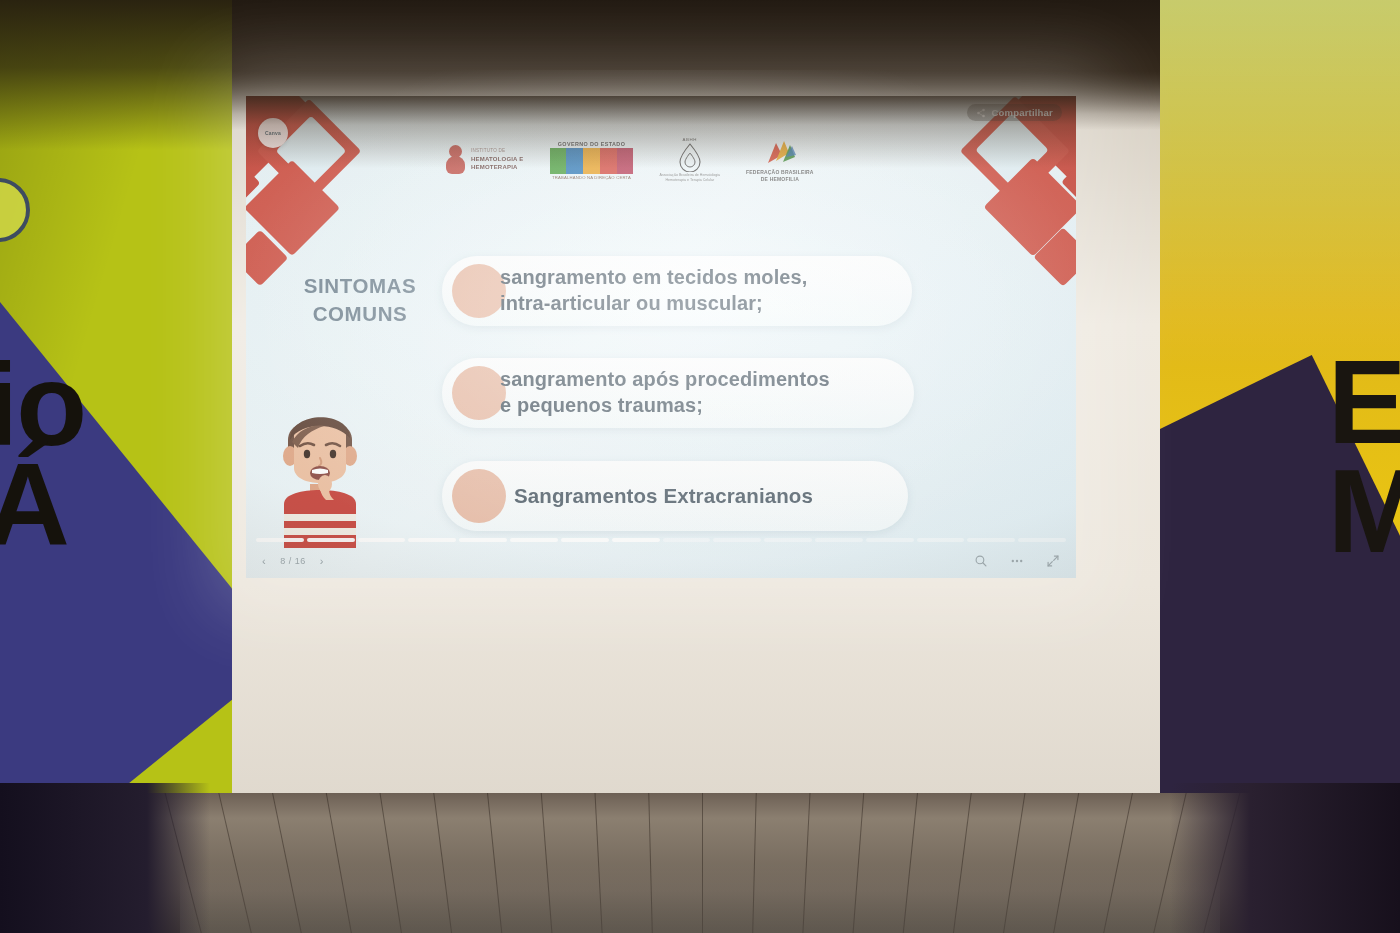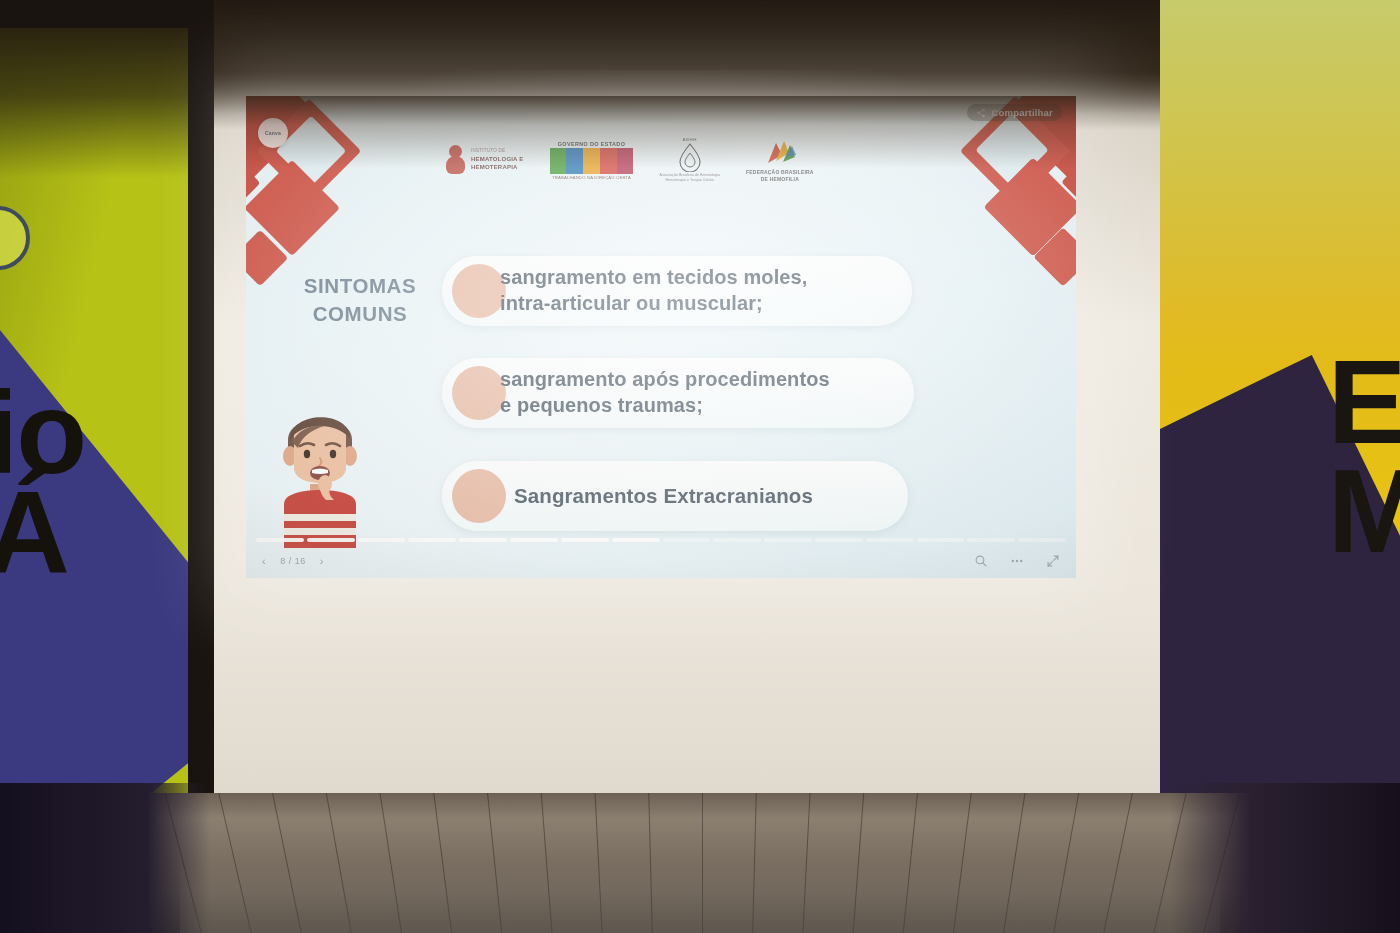--- a/index.html
+++ b/index.html
@@ -3,26 +3,25 @@
 <meta charset="utf-8">
 <style>
   * { margin:0; padding:0; box-sizing:border-box; }
   html,body { width:1400px; height:933px; overflow:hidden; background:#111; }
   body { font-family:"Liberation Sans", sans-serif; }
 
   #scene { position:relative; width:1400px; height:933px; overflow:hidden; background:#1a1410; }
 
   
   .wall-left-banner{
-    position:absolute; left:0; top:0; width:188px; height:800px;
+    position:absolute; left:0; top:0; width:232px; height:800px;
     background:
       linear-gradient(to bottom right, rgba(0,0,0,.18), rgba(0,0,0,0) 40%),
       #b6c216;
     overflow:hidden;
-    margin-top:28px;
   }
   .wall-left-banner .diag{
     position:absolute; left:-40px; bottom:-120px; width:420px; height:520px;
     background:#3b3a80;
     transform:rotate(-39deg); transform-origin:left bottom;
   }
   .wall-left-banner .topdark{
     position:absolute; left:0; top:0; width:100%; height:150px;
     background:linear-gradient(to bottom, #2a2310 0%, rgba(42,35,16,.75) 45%, rgba(150,160,20,0) 100%);
   }

